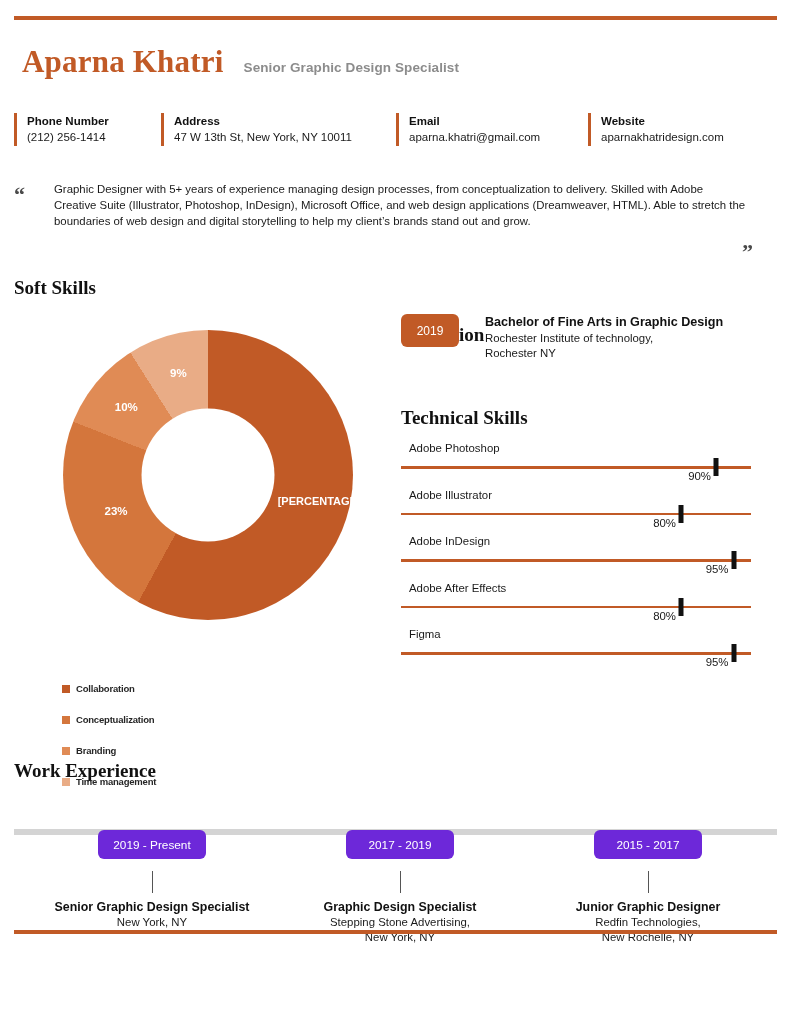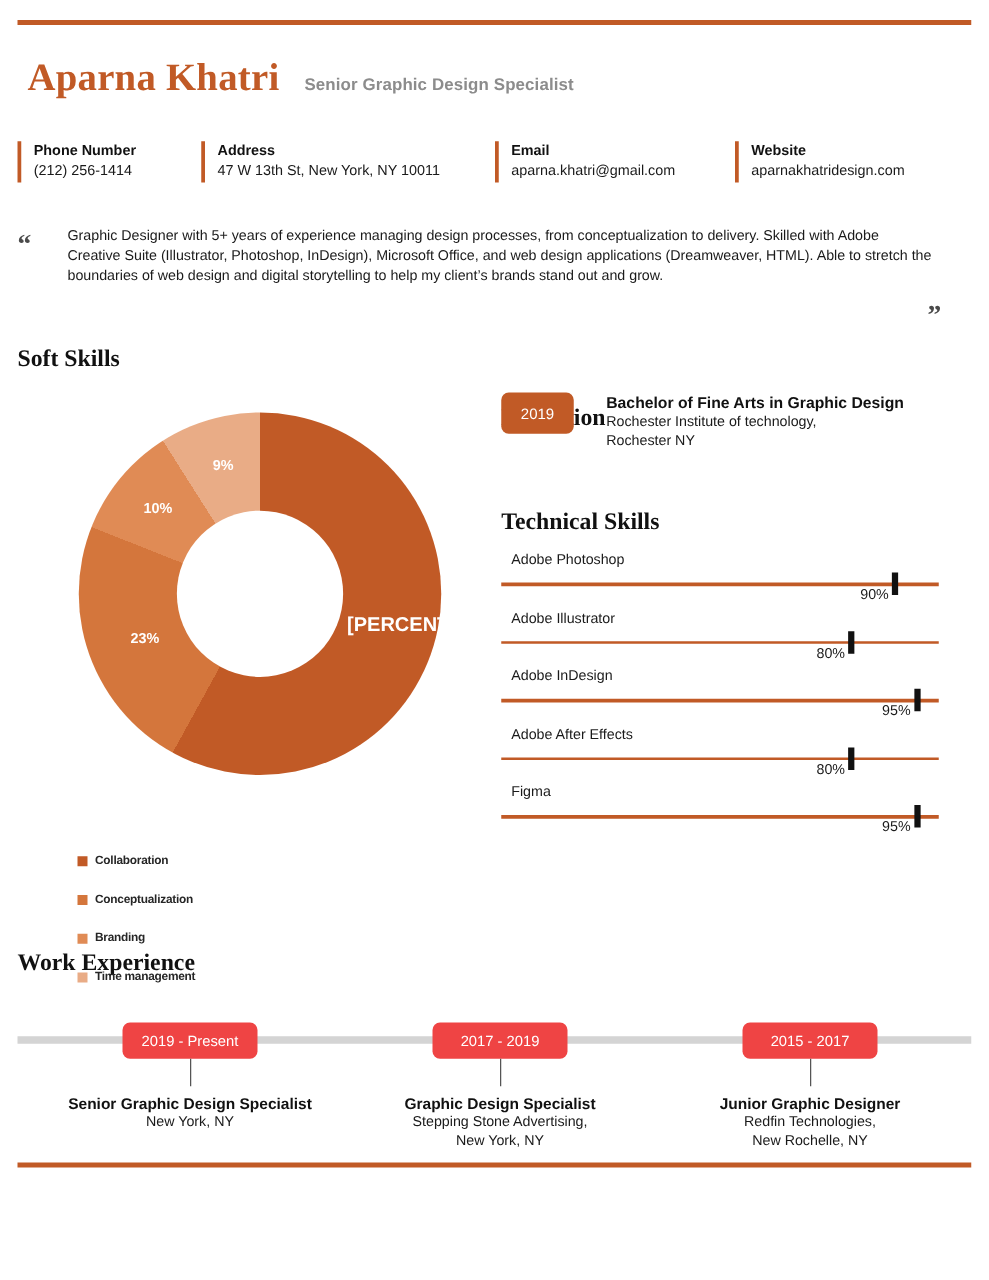--- a/index.html
+++ b/index.html
@@ -170,21 +170,21 @@
   }
   .slice-label {
     position: absolute;
     color: #ffffff;
     font-weight: bold;
     font-size: 11.5px;
     text-align: center;
     line-height: 14px;
   }
   .slice-label.big {
-    font-size: 16px;
+    font-size: 11px;
     width: 66px;
   }
 
   
   .legend {
     position: absolute;
     left: 62px;
     top: 673px;
     width: 300px;
     display: flex;
@@ -303,22 +303,22 @@
     background: #d4d4d4;
   }
   .tl-item {
     position: absolute;
     top: 0;
     width: 220px;
   }
   .tl-badge {
     width: 108px;
     height: 29px;
-    margin: 0 auto;
-    background: #ef4444;
+    margin: 12px auto;
+    background: #6d28d9;
     border-radius: 6px;
     color: #fff;
     font-size: 11.8px;
     display: flex;
     align-items: center;
     justify-content: center;
   }
   .tl-stem {
     width: 1px;
     height: 22px;

